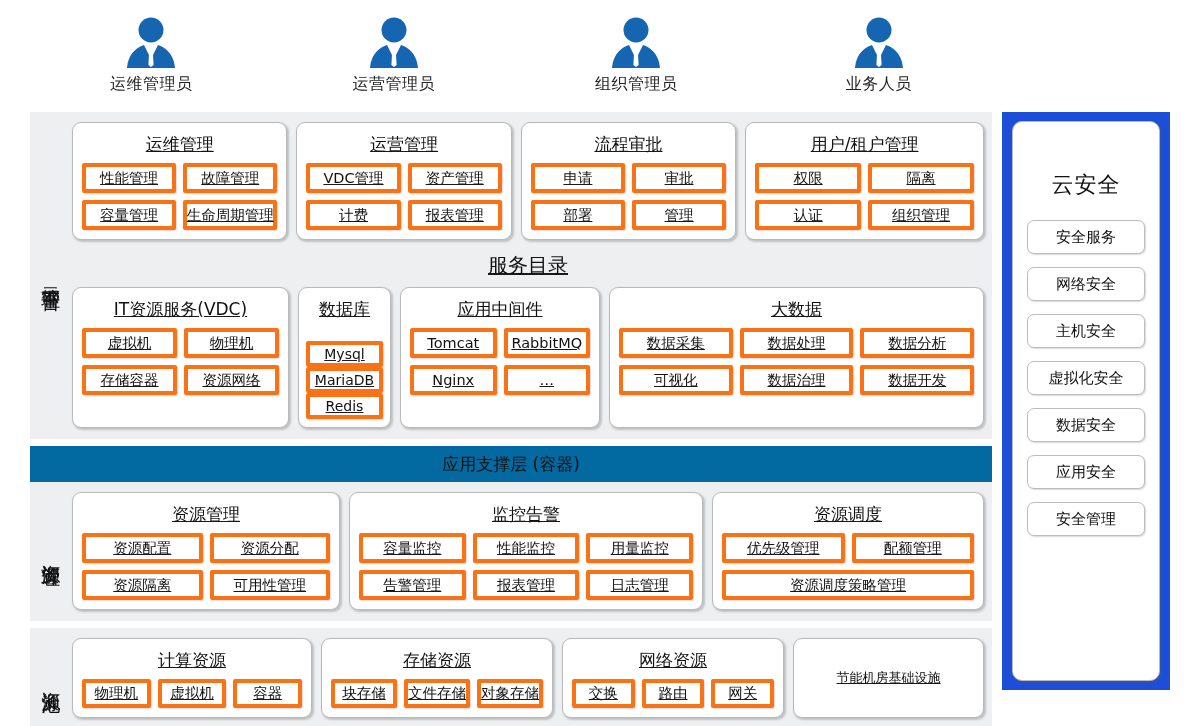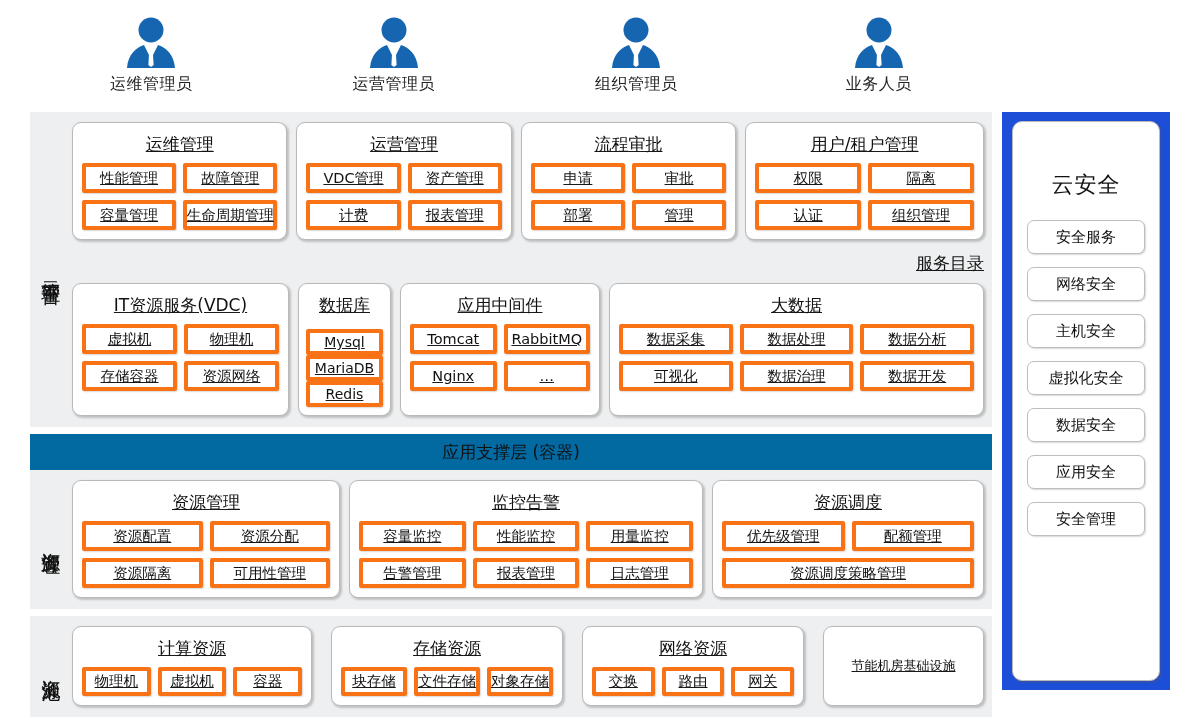--- a/index.html
+++ b/index.html
@@ -122,31 +122,31 @@
   .chip.half { width: calc(50% - 3.5px); }
   .chip.third { width: calc(33.333% - 4.67px); }
   .chip.full { width: 100%; }
 
   
   .row-top { display: flex; gap: 9px; }
   .row-top .card { flex: 1 1 0; }
   .row-top .card.ut { flex: 1.12 1 0; }
 
   .svc-title {
-    text-align: right;
-    font-size: 17px;
+    text-align: center;
+    font-size: 20px;
     color: #111;
     margin: 12px 0 8px 0;
   }
   .row-svc { display: flex; gap: 9px; align-items: stretch; }
   .card.it     { flex: 0 0 217px; }
   .card.db     { flex: 0 0 93px; padding: 7px 7px 8px 7px; }
   .card.mid    { flex: 0 0 200px; }
   .card.bigdata{ flex: 1 1 auto; }
-  .card.db .card-title { margin-bottom: 12px; }
+  .card.db .card-title { margin-bottom: 20px; }
   .card.db .chip-grid { flex-direction: column; gap: 0; }
   .card.db .chip { width: 100%; height: 26px; font-size: 14px; }
 
   
   .support-bar {
     background: #0369a1;
     height: 36px;
     display: flex;
     align-items: center;
     justify-content: center;
@@ -156,21 +156,21 @@
     text-align: center;
   }
 
   
   .row-res { display: flex; gap: 9px; }
   .card.resmgmt { flex: 0 0 268px; }
   .card.monitor { flex: 1 1 auto; }
   .card.sched   { flex: 0 0 272px; }
 
   
-  .row-pool { display: flex; gap: 19px; align-items: stretch; }
+  .row-pool { display: flex; gap: 9px; align-items: stretch; }
   .card.compute { flex: 0 0 240px; }
   .card.storage { flex: 0 0 232px; }
   .card.network { flex: 0 0 222px; }
   .card.idc {
     flex: 1 1 auto;
     align-items: center;
     justify-content: center;
     padding: 8px;
   }
   .idc-label { font-size: 13px; color: #111; text-align: center; white-space: nowrap; }

